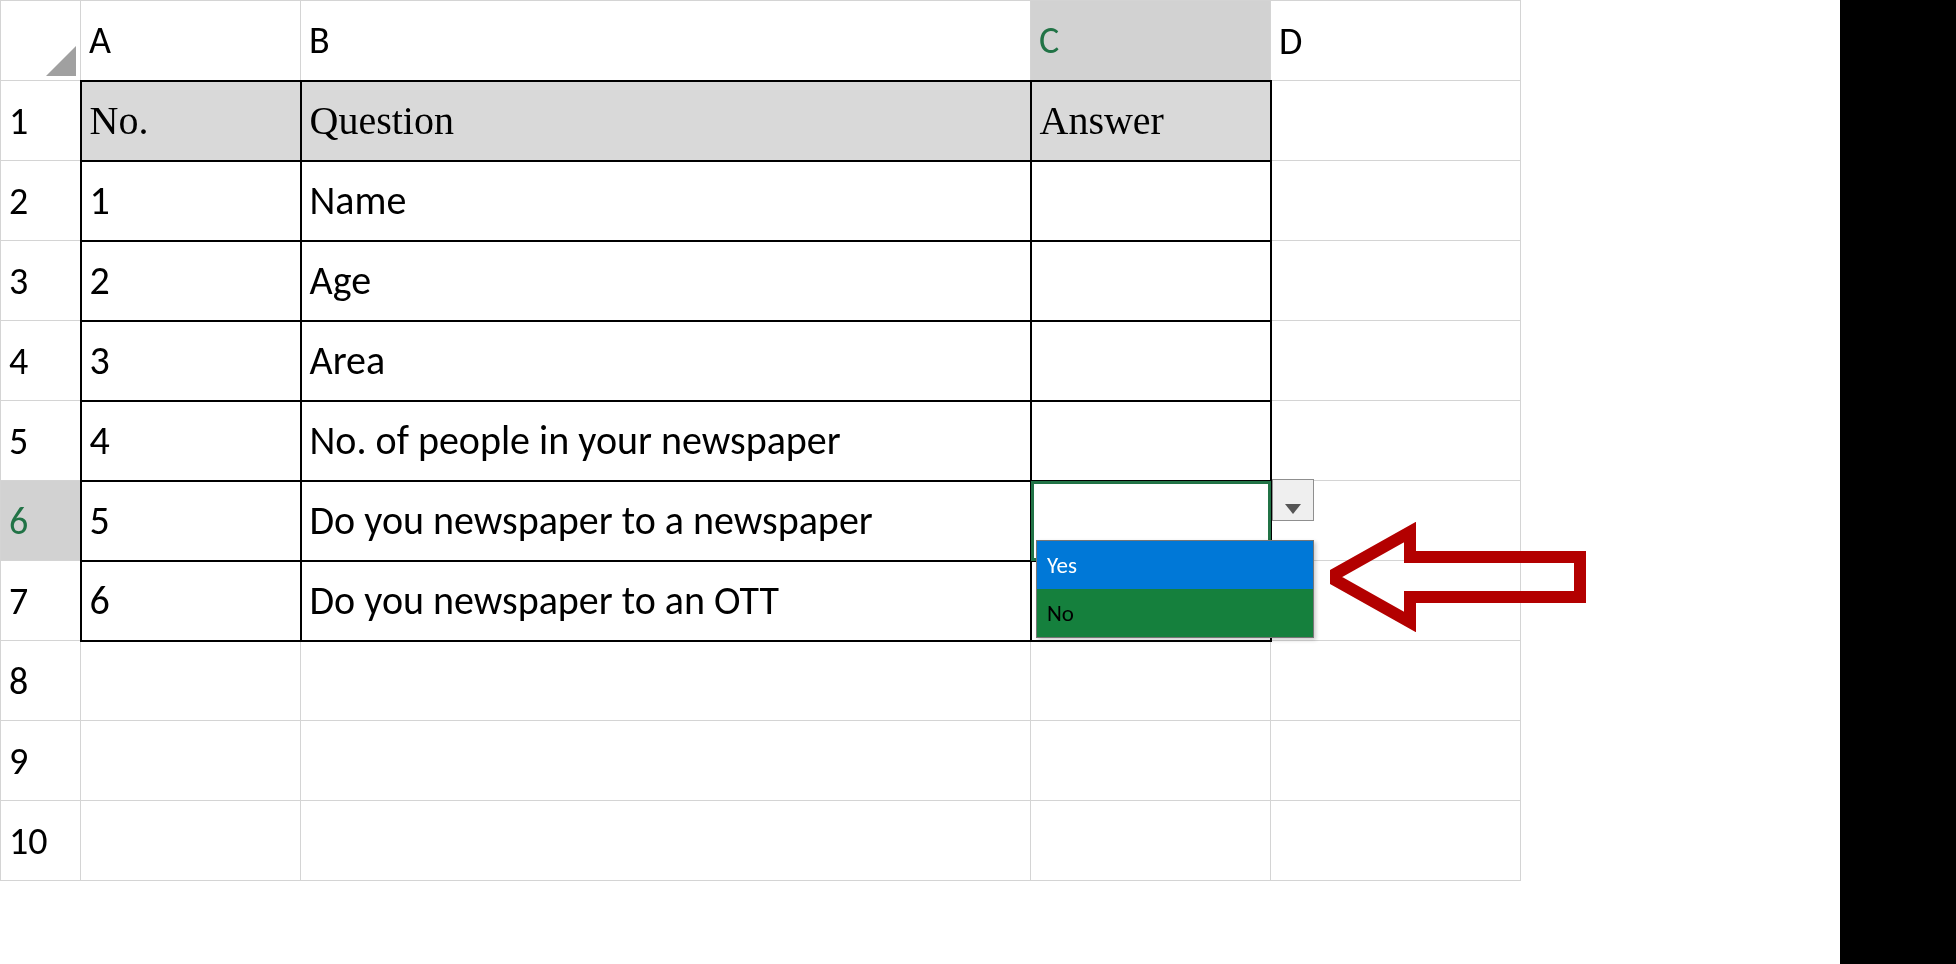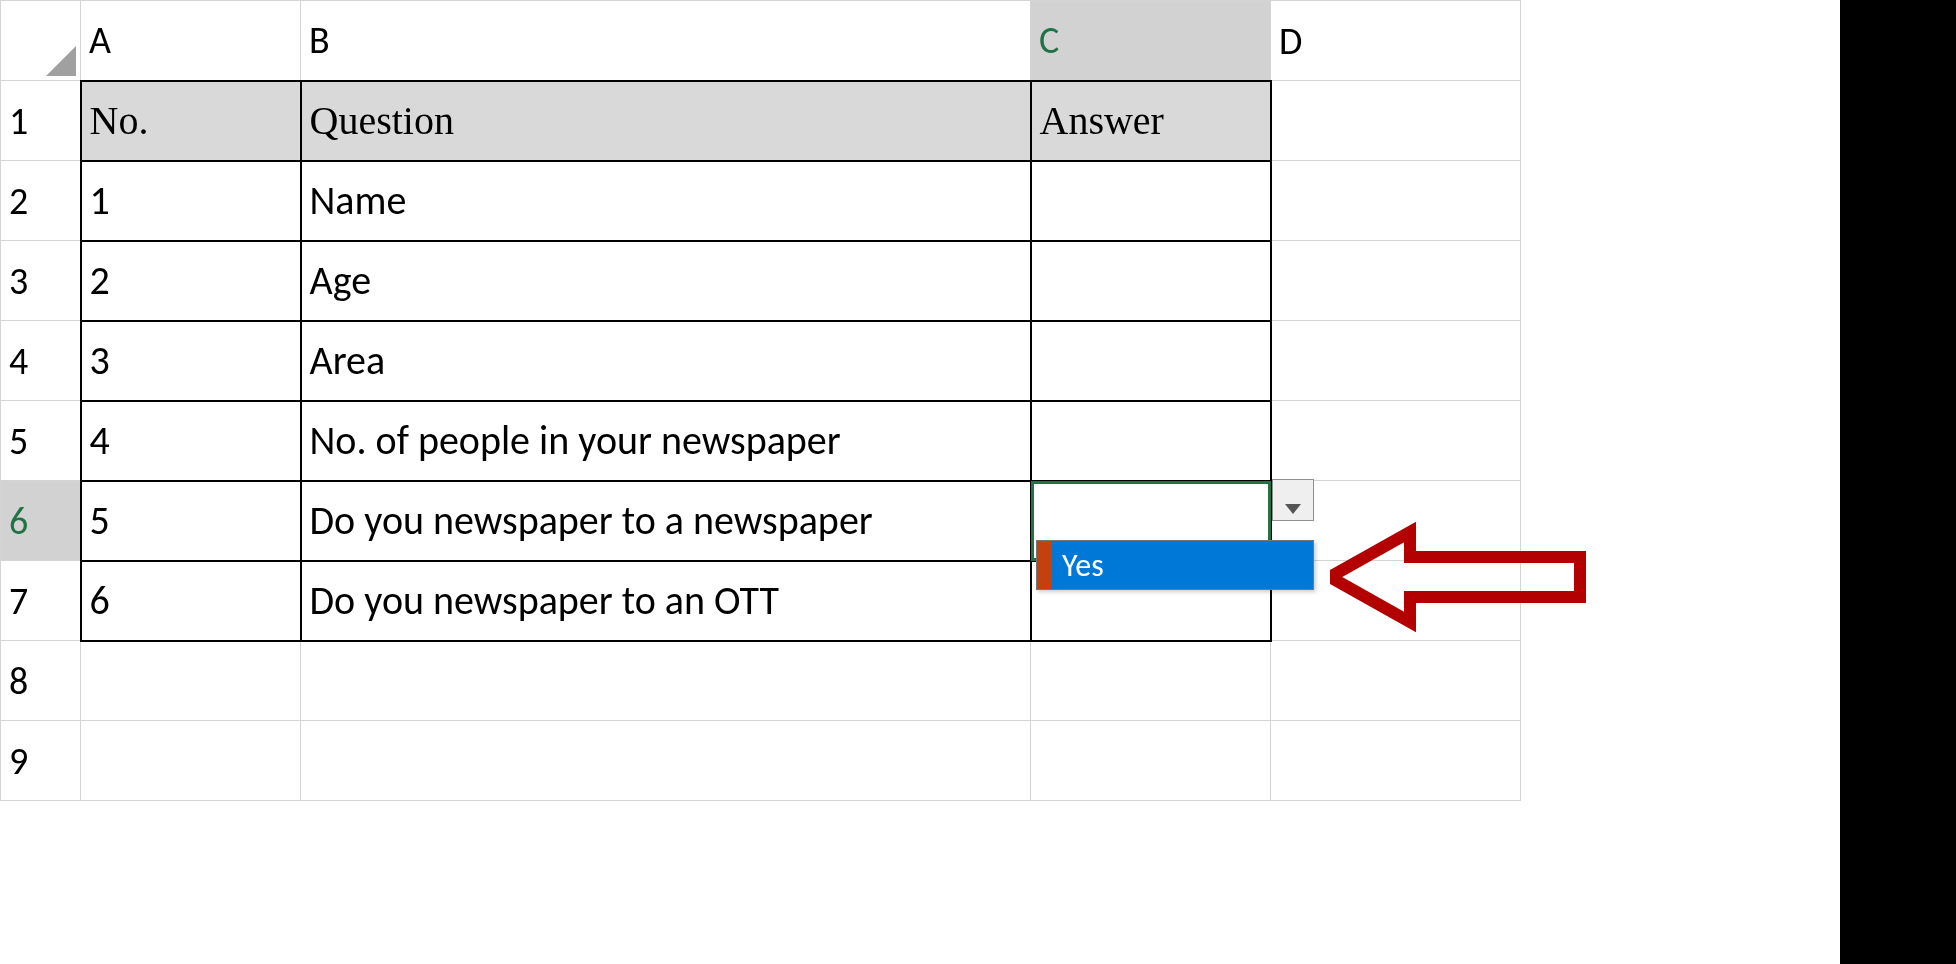--- a/index.html
+++ b/index.html
@@ -85,26 +85,25 @@
     background: #efefef;
     border: 1px solid #8f8f8f;
     display: flex;
     align-items: center;
     justify-content: center;
     cursor: pointer;
   }
   .dd-btn svg { width: 16px; height: 10px; }
   .dd-list {
     position: absolute;
-    background: #c2410c;
+    background: #15803d;
     border: 1px solid #767676;
     box-shadow: 2px 2px 4px rgba(0,0,0,0.2);
-    font-size: 32px;
+    font-size: 23px;
     width: 278px;
-    padding-left: 15px;
   }
   .dd-item {
     padding: 4px 10px;
     cursor: pointer;
     height: 48px;
     display: flex;
     align-items: center;
   }
   .dd-item.sel {
     background: #0078d7;
@@ -192,33 +191,41 @@
       <td></td>
       <td></td>
     </tr>
     <tr>
       <th class="rowhead">9</th>
       <td></td>
       <td></td>
       <td></td>
       <td></td>
     </tr>
+    <tr>
+      <th class="rowhead">10</th>
+      <td></td>
+      <td></td>
+      <td></td>
+      <td></td>
+    </tr>
   </tbody>
     </table>
 
   <div class="dd-btn" style="left:1272px; top:479px;">
     <span>
       <svg viewBox="0 0 16 10">
           <polygon points="0,0 16,0 8,10" fill="#555"></polygon>
         </svg>
     </span>
   </div>
 
   <div class="dd-list" style="left:1036px; top:540px;">
     <div class="dd-item sel">Yes</div>
+    <div class="dd-item">No</div>
   </div>
 
   <div class="arrow-annot" style="left:1330px; top:522px;">
     <svg width="260" height="110" viewBox="0 0 260 110">
       <polygon points="0,55 80,10 80,35 250,35 250,75 80,75 80,100" fill="none" stroke="#b30000" stroke-width="12" stroke-linejoin="miter"></polygon>
     </svg>
   </div>
 </div>
 
 <div class="black-strip"></div>

